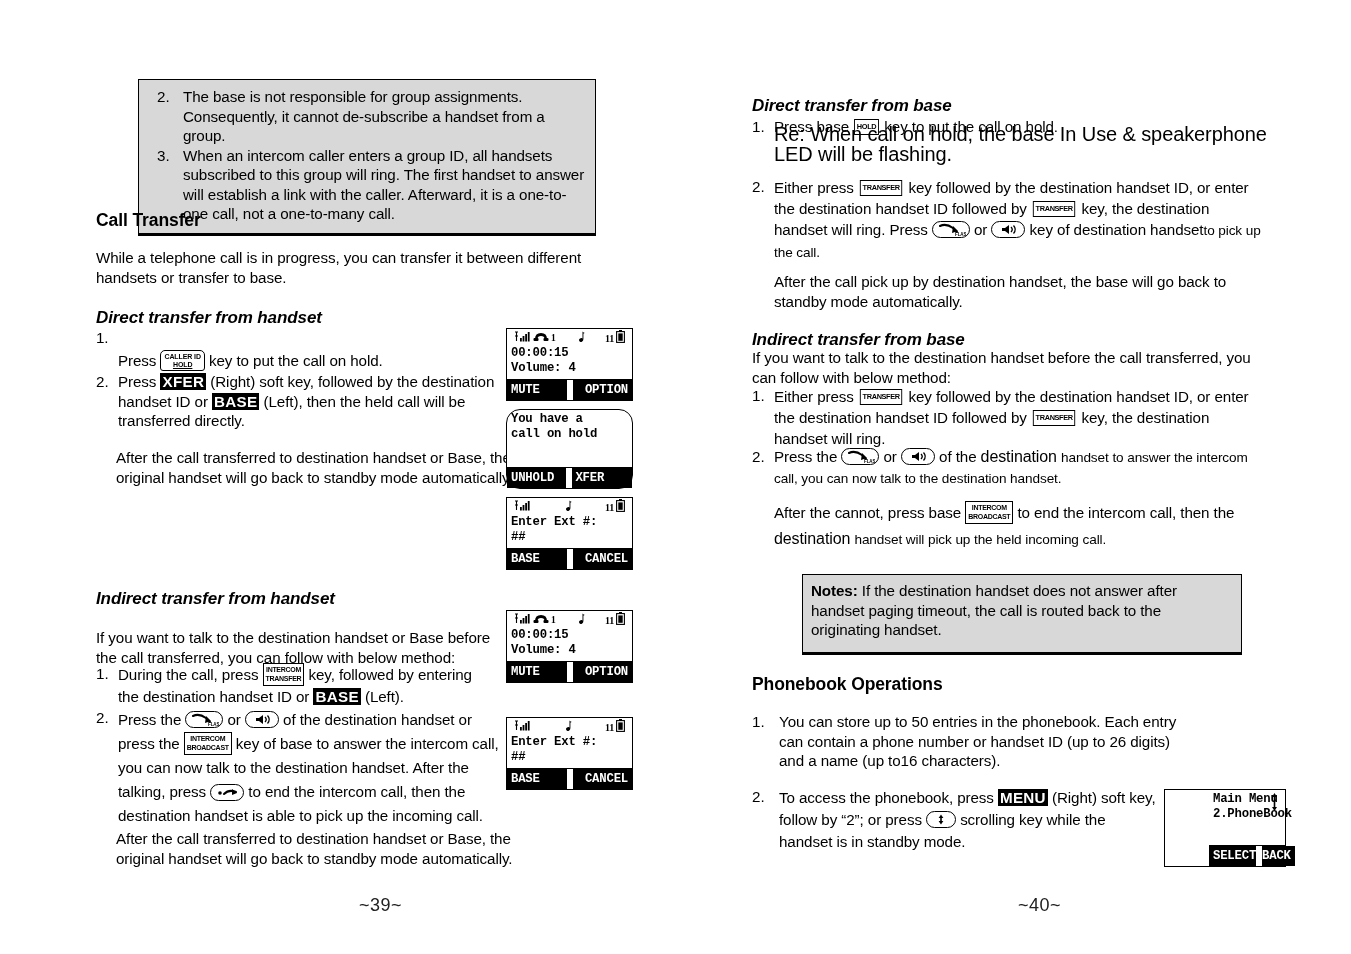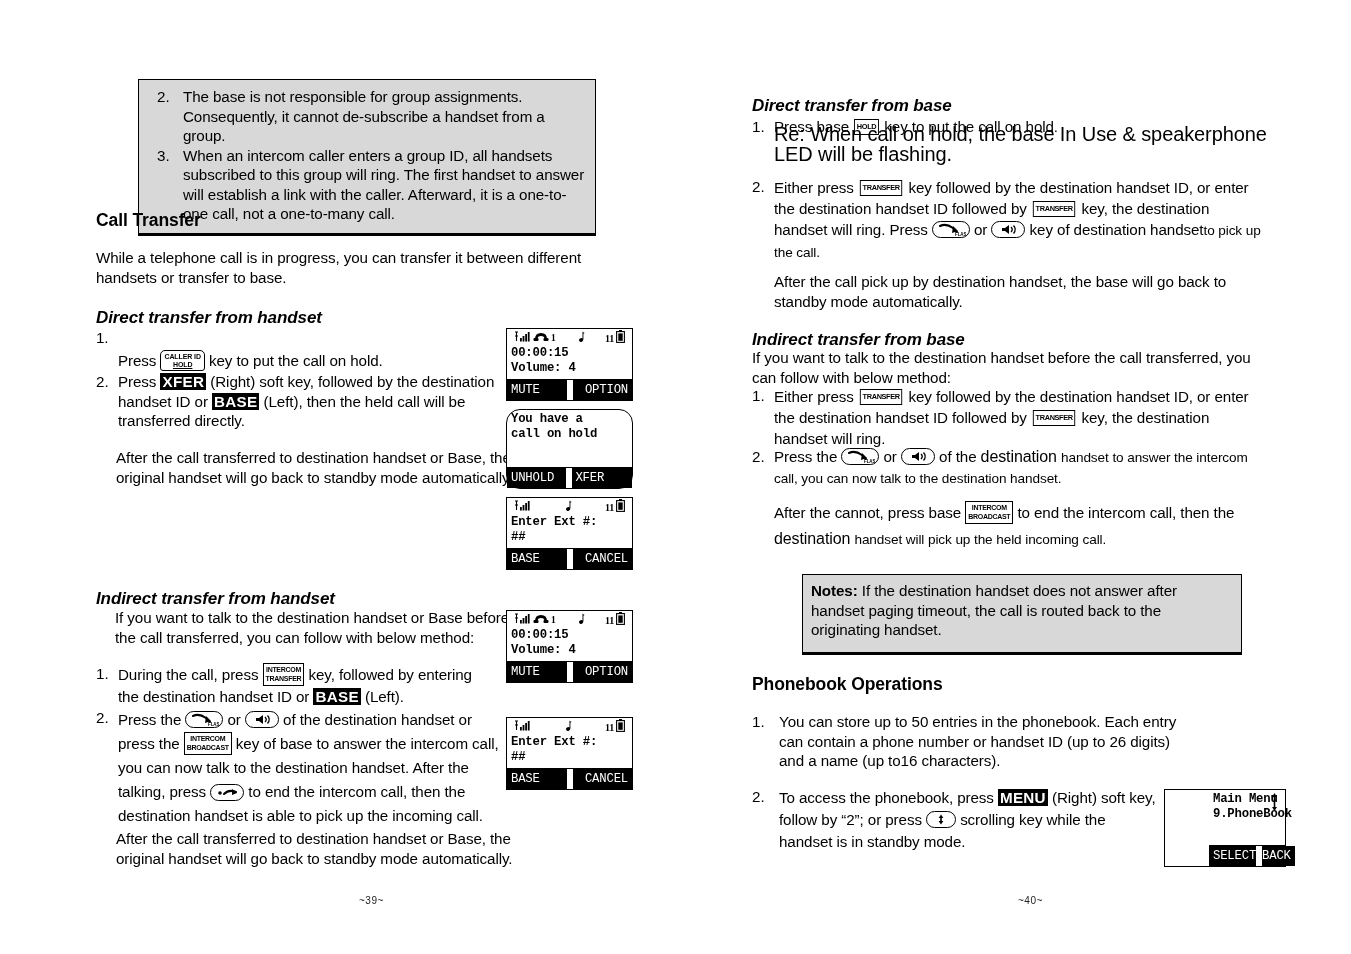--- a/index.html
+++ b/index.html
@@ -147,39 +147,39 @@
   .lcd .softkeys {
     display: flex;
     border-top: 1.6px solid #000;
     height: 21px;
   }
   .lcd .sk {
     flex: 1 1 50%;
     background: #000;
     color: #fff;
     font-family: "Liberation Mono", monospace;
-    font-weight: normal;
+    font-weight: bold;
     font-size: 12.3px;
     letter-spacing: -0.2px;
     display: flex;
     align-items: center;
   }
   .lcd .sk.l { justify-content: flex-start; padding-left: 4px; }
   .lcd .sk.r { justify-content: flex-end;   padding-right: 4px; }
   .lcd .skgap { flex: 0 0 6px; background: #fff; }
 
   .lcd .arrowud {
     position: absolute;
     right: 6px; top: 3px;
   }
 
   
   .folio {
     position: absolute;
-    font-size: 10px;
+    font-size: 18px;
     color: #222;
     letter-spacing: 0.5px;
   }
 </style>
 </head>
 <body>
 
 <div class="col-left">
 
   <div class="notebox" style="position:absolute; left:42px; top:79px; width:458px;">
@@ -219,21 +219,21 @@
       <span>(Right) soft key, followed by the destination handset ID or</span>
       <span class="inv">BASE</span>
       <span>(Left), then the held call will be transferred directly.</span>
     </div>
   </div>
 
   <div class="para" style="position:absolute; left:20px; top:448px; width:400px;">After the call transferred to destination handset or Base, the original handset will go back to standby mode automatically.</div>
 
   <div class="subhead" style="position:absolute; left:0px; top:589px;">Indirect transfer from handset</div>
 
-  <div class="para" style="position:absolute; left:0px; top:608px; width:400px;margin-left:19px;">If you want to talk to the destination handset or Base before the call transferred, you can follow with below method:</div>
+  <div class="para" style="position:absolute; left:0px; top:628px; width:400px;">If you want to talk to the destination handset or Base before the call transferred, you can follow with below method:</div>
 
   <div class="li" style="position:absolute; left:0px; top:664px; width:400px;">
     <div class="num">1.</div>
     <div class="body para">
       <span>During the call, press</span>
       <span class="key k2">
         <span>INTERCOM</span><br>
         <span>TRANSFER</span>
       </span>
       <span>key, followed by entering the destination handset ID or</span>
@@ -594,21 +594,21 @@
           <path d="M11 12.5 L8.6 9 L13.4 9 Z" fill="#000"></path>
         </svg>
       </span>
       <span>scrolling key while the handset is in standby mode.</span>
     </div>
   </div>
 
   <div class="lcd" style="position:absolute; left:412px; top:789px; width:122px;padding-left:44px;">
     <div class="scr" style="height:55px; position:relative;">
       <div>Main Menu</div>
-      <div>9.PhoneBook</div>
+      <div>2.PhoneBook</div>
       <span class="arrowud">
         <svg width="9" height="18" viewBox="0 0 9 18">
           <path d="M4.5 0 L2 4 L7 4 Z" fill="#000"></path>
           <rect x="3.7" y="3.6" width="1.6" height="10.8" fill="#000"></rect>
           <path d="M4.5 18 L2 14 L7 14 Z" fill="#000"></path>
         </svg>
       </span>
     </div>
     <div class="softkeys">
       <div class="sk l">SELECT</div>

